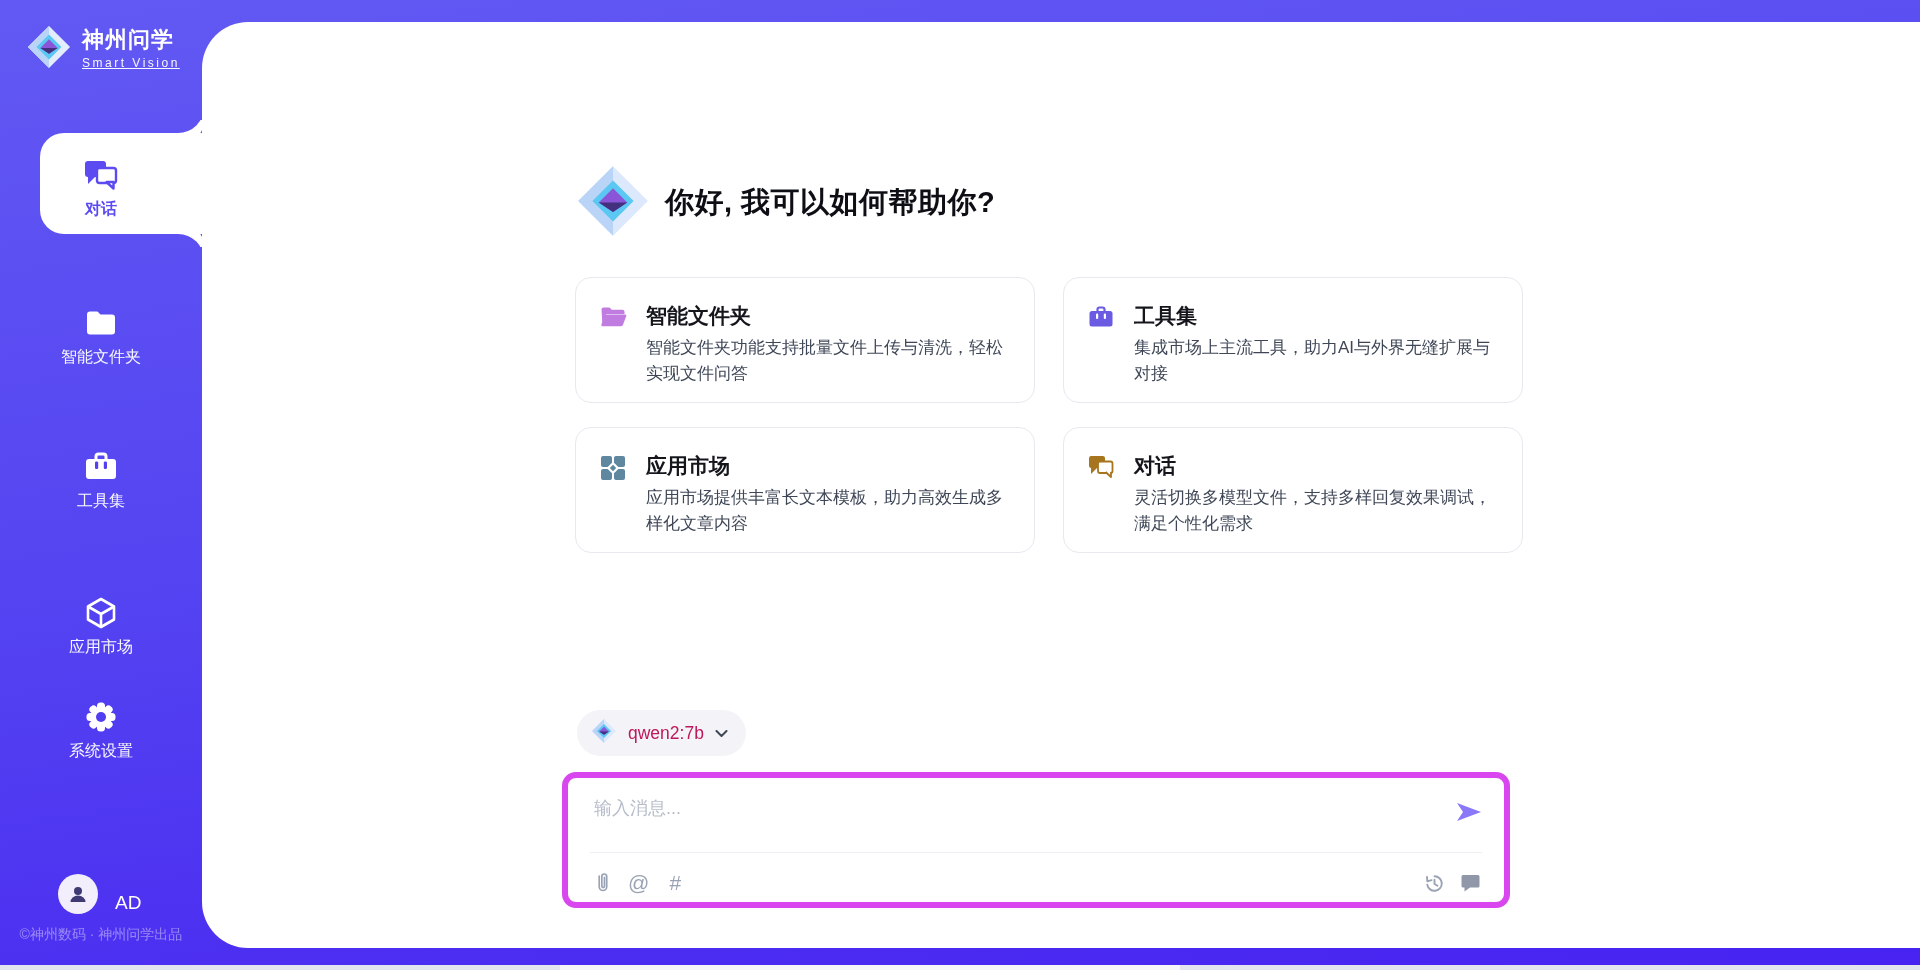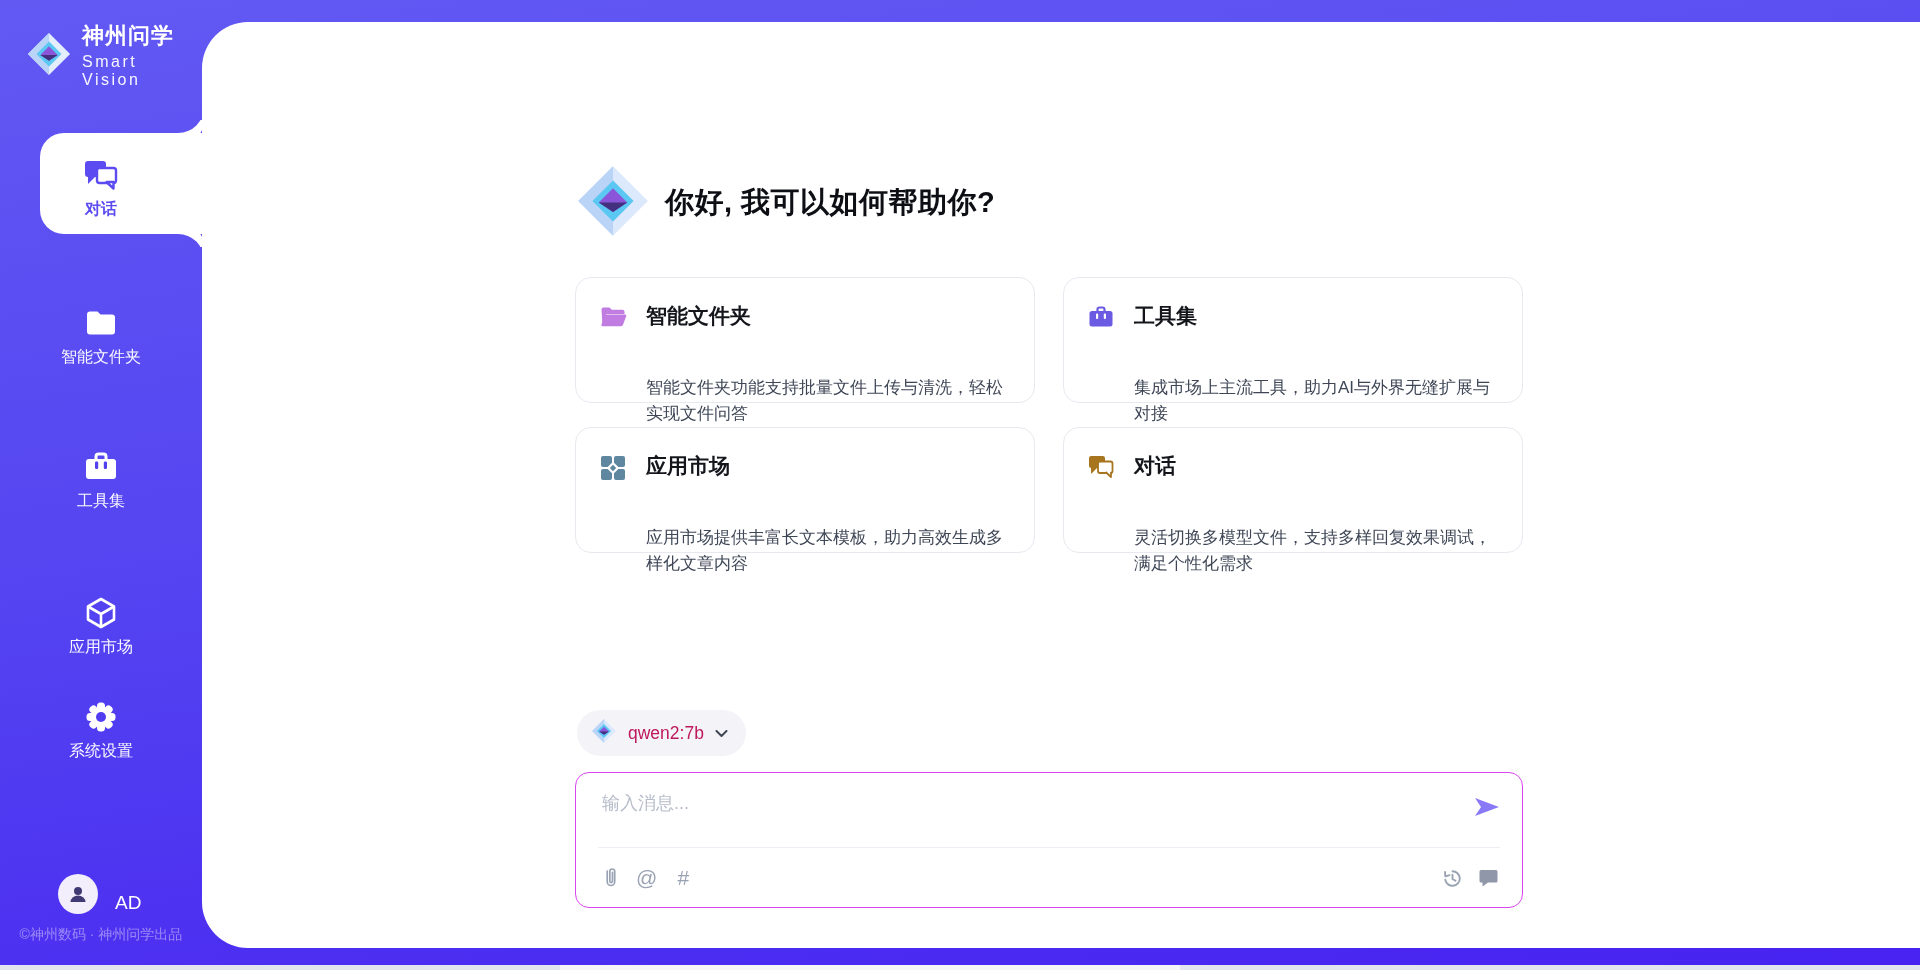--- a/index.html
+++ b/index.html
@@ -5,25 +5,25 @@
   html,body{margin:0;padding:0;overflow:hidden;}
   body{font-family:"Liberation Sans","DejaVu Sans",sans-serif;}
   .stage{position:relative;width:1920px;height:970px;overflow:hidden;
     background:linear-gradient(172deg,#6259f3 0%,#5342f1 52%,#4722f1 100%);}
 
   
   .panel{position:absolute;left:202px;top:22px;width:1842px;height:926px;
     background:#fff;border-radius:46px;}
 
   
-  .sidebar{position:absolute;left:0;top:0;width:202px;height:100%;}
+  .sidebar{position:absolute;left:0;top:0;width:202px;height:100%;padding-left:31px;}
   .logo-block{position:absolute;left:26px;top:24px;display:flex;align-items:center;gap:10px;}
   .logo-text{display:flex;flex-direction:column;line-height:1.1;}
   .logo-title{color:#fff;font-size:22px;font-weight:bold;letter-spacing:1px;}
-  .logo-sub{color:rgba(255,255,255,.95);font-size:16px;letter-spacing:2.5px;margin-top:5px;}
+  .logo-sub{color:rgba(255,255,255,.95);font-size:12px;letter-spacing:2.5px;margin-top:5px;text-decoration:underline;}
 
   .nav-active-bg{position:absolute;left:40px;top:133px;width:164px;height:101px;
     background:#fff;border-radius:24px 0 0 24px;}
   .nav-active-bg::before{content:"";position:absolute;right:0;top:-26px;width:26px;height:26px;
     border-bottom-right-radius:26px;box-shadow:0 13px 0 0 #fff;}
   .nav-active-bg::after{content:"";position:absolute;right:0;bottom:-26px;width:26px;height:26px;
     border-top-right-radius:26px;box-shadow:0 -13px 0 0 #fff;}
 
   .nav-item{position:absolute;left:0;width:202px;display:flex;flex-direction:column;
     align-items:center;gap:7px;cursor:pointer;}
@@ -43,30 +43,30 @@
   .hero-title{font-size:29px;font-weight:800;color:#0d0f15;letter-spacing:.5px;}
 
   
   .cards{position:absolute;left:373px;top:255px;display:grid;
     grid-template-columns:460px 460px;grid-auto-rows:126px;column-gap:28px;row-gap:24px;}
   .card{position:relative;background:#fff;border:1px solid #e8e9ef;border-radius:16px;
     box-sizing:border-box;cursor:pointer;}
   .card-icon{position:absolute;left:24px;top:27px;width:28px;height:26px;}
   .card-title{position:absolute;left:70px;top:24px;font-size:21px;font-weight:bold;color:#14161c;}
   .card-desc{position:absolute;left:70px;top:57px;width:372px;font-size:17px;
-    color:#3f4757;line-height:26px;margin-top:40px;}
+    color:#3f4757;line-height:26px;}
 
   
   .model-pill{position:absolute;left:375px;top:688px;height:46px;border-radius:23px;
     background:#f4f4f8;display:flex;align-items:center;padding:0 18px 0 14px;gap:11px;cursor:pointer;}
   .model-name{font-size:17.5px;color:#be185d;}
 
   
-  .composer{position:absolute;left:373px;top:750px;width:948px;height:136px;box-sizing:border-box;
-    background:#fff;border:1px solid #d946ef;border-radius:14px;}
+  .composer{position:absolute;left:360px;top:750px;width:948px;height:136px;box-sizing:border-box;
+    background:#fff;border:6px solid #d946ef;border-radius:14px;}
   .composer textarea{position:absolute;left:24px;top:16px;width:840px;height:48px;border:0;outline:0;
     resize:none;font-family:inherit;font-size:18px;color:#333;background:transparent;}
   .composer textarea::placeholder{color:#b6bdc9;}
   .send-btn{position:absolute;right:22px;top:24px;width:26px;height:20px;cursor:pointer;border:0;background:none;padding:0;}
   .composer-divider{position:absolute;left:22px;right:22px;top:74px;height:1px;background:#edeef3;}
   .tools-row{position:absolute;left:24px;top:92px;display:flex;align-items:center;gap:16px;}
   .tools-right{position:absolute;right:24px;top:92px;display:flex;align-items:center;gap:15px;}
   .tool-btn{display:flex;align-items:center;justify-content:center;height:26px;min-width:20px;
     cursor:pointer;border:0;background:none;padding:0;color:#9aa3b4;font-size:21px;font-family:inherit;}
 

